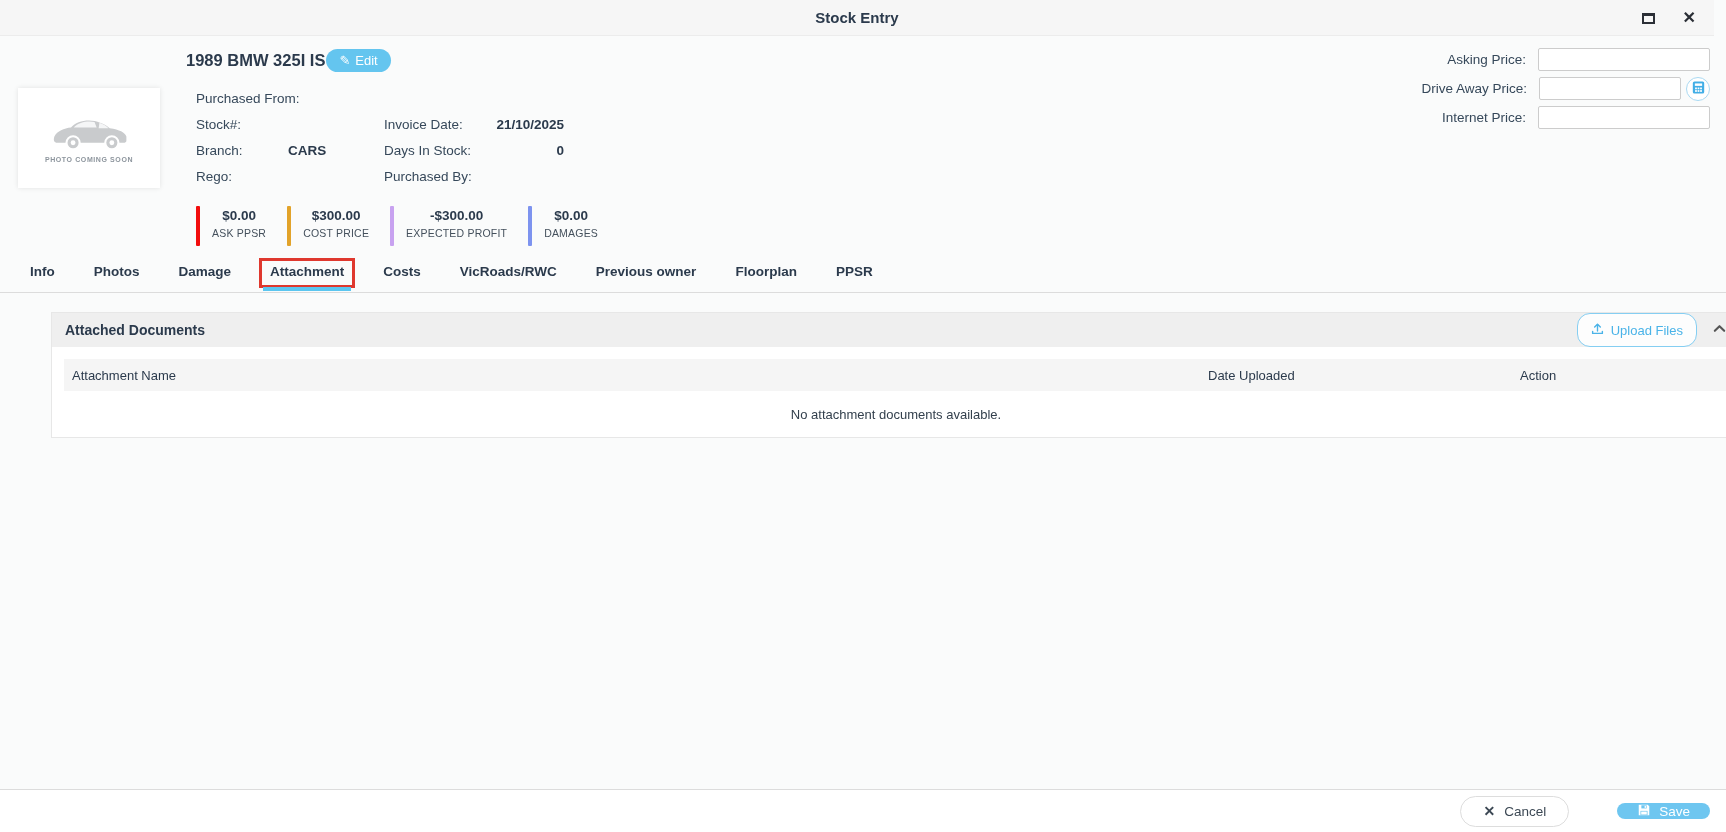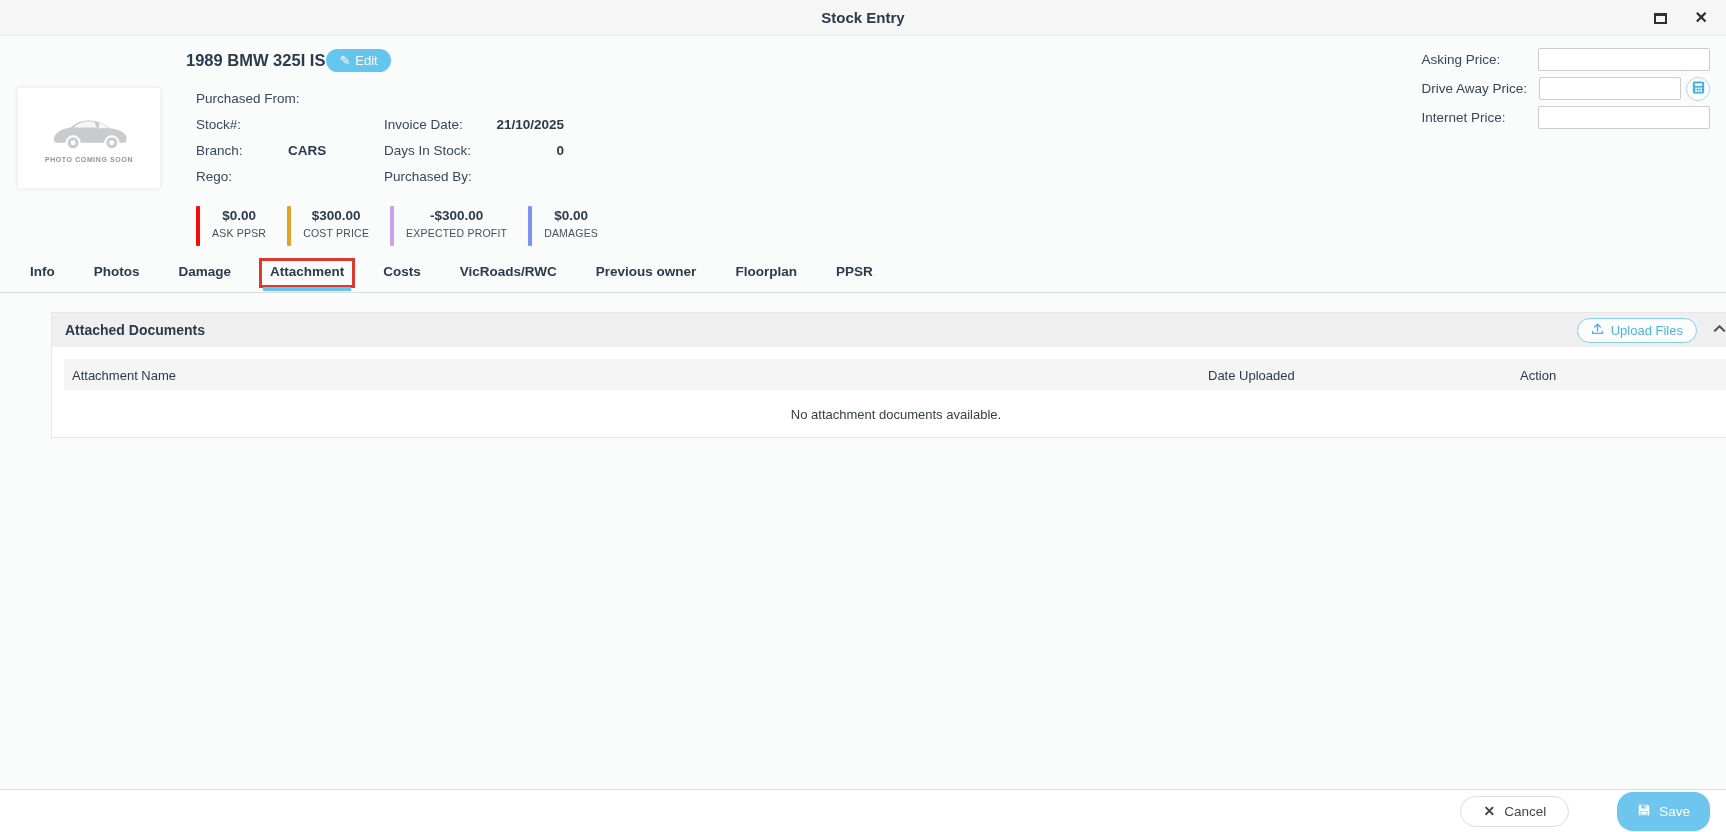--- a/index.html
+++ b/index.html
@@ -7,21 +7,21 @@
   body {
     font-family:"Liberation Sans", sans-serif;
     background:#fafbfb;
     color:#2b3a4c;
     position:relative;
     overflow:hidden;
   }
 
   
   .titlebar {
-    position:absolute; top:0; left:0; right:0; height:36px;
+    position:absolute; top:0; left:0; right:12px; height:36px;
     background:#f6f6f6; border-bottom:1px solid #ececec;
     display:flex; align-items:center; justify-content:center;
   }
   .titlebar-title { font-size:15px; font-weight:bold; }
   .win-controls { position:absolute; right:18px; top:0; height:36px; display:flex; align-items:center; gap:28px; }
   .maximize-icon { width:13px; height:11px; border:2px solid #2b2f36; border-top-width:3px; cursor:pointer; }
   .close-icon { font-size:16px; font-weight:bold; color:#2b2f36; cursor:pointer; line-height:1; }
 
   
   .photo-card {
@@ -52,21 +52,21 @@
   
   .badges { position:absolute; left:196px; top:206px; display:flex; }
   .badge { display:flex; margin-right:21px; }
   .badge-bar { width:4px; height:40px; margin-right:12px; border-radius:1px; }
   .badge-content { text-align:center; padding-top:2px; }
   .badge-value { font-size:13.5px; font-weight:bold; }
   .badge-label { font-size:10.5px; color:#44505c; margin-top:4px; letter-spacing:0.2px; }
 
   
   .pricing { position:absolute; top:48px; right:16px; }
-  .price-row { display:flex; align-items:center; justify-content:space-between; height:23px; margin-bottom:6px; }
+  .price-row { display:flex; align-items:center; justify-content:flex-end; height:23px; margin-bottom:6px; }
   .price-label { font-size:13.5px; color:#36485a; margin-right:12px; }
   .price-input {
     width:172px; height:23px; border:1px solid #ccc; border-radius:2px;
     background:#fff; font-family:inherit; font-size:13px; padding:0 6px;
   }
   .price-input.short { width:142px; }
   .calc-btn {
     width:24px; height:24px; margin-left:5px; border-radius:50%;
     border:1px solid #a9d9f2; background:#fff; cursor:pointer;
     display:flex; align-items:center; justify-content:center; padding:0;
@@ -93,21 +93,21 @@
     position:absolute; left:18px; top:312px; width:1690px;
     background:#fff; border:1px solid #e7e7e7;margin-left:33px;
   }
   .panel-header {
     height:34px; background:#efefef;
     display:flex; align-items:center; padding:0 13px;
   }
   .panel-title { font-size:14px; font-weight:bold; }
   .panel-actions { margin-left:auto; display:flex; align-items:center; gap:15px; }
   .upload-btn {
-    height:25px; border:1px solid #85cef2; border-radius:13px; background:#fdfdfd;
+    height:34px; border:1px solid #85cef2; border-radius:13px; background:#fdfdfd;
     color:#4ab3e8; font-size:13px; font-family:inherit; cursor:pointer;
     display:flex; align-items:center; gap:7px; padding:0 13px;text-align:right;
   }
   .collapse-btn { background:none; border:none; cursor:pointer; display:flex; align-items:center; padding:0; }
   .panel-body { padding:12px 12px 0 12px; }
   .attach-header {
     display:grid; grid-template-columns:1fr 312px 200px;
     background:#f5f5f5; height:32px; align-items:center;
     font-size:13px; font-weight:normal; padding:0 8px;
   }
@@ -123,21 +123,21 @@
     display:flex; align-items:center; justify-content:flex-end;
     padding-right:16px; gap:48px;
   }
   .cancel-btn {
     height:31px; border:1px solid #ddd; border-radius:16px; background:#fff;
     color:#3c4854; font-size:13.5px; font-family:inherit; cursor:pointer;
     display:flex; align-items:center; gap:9px; padding:0 22px;
   }
   .cancel-x { font-size:14px; font-weight:bold; }
   .save-btn {
-    height:39px; border:none; border-radius:16px; background:#6ec6f0;
+    height:16px; border:none; border-radius:16px; background:#6ec6f0;
     color:#fff; font-size:13.5px; font-family:inherit; cursor:pointer;
     display:flex; align-items:center; gap:8px; padding:4px 20px;
   }
 </style>
 </head>
 <body>
 
 <div class="titlebar">
   <div class="titlebar-title">Stock Entry</div>
   <div class="win-controls">

